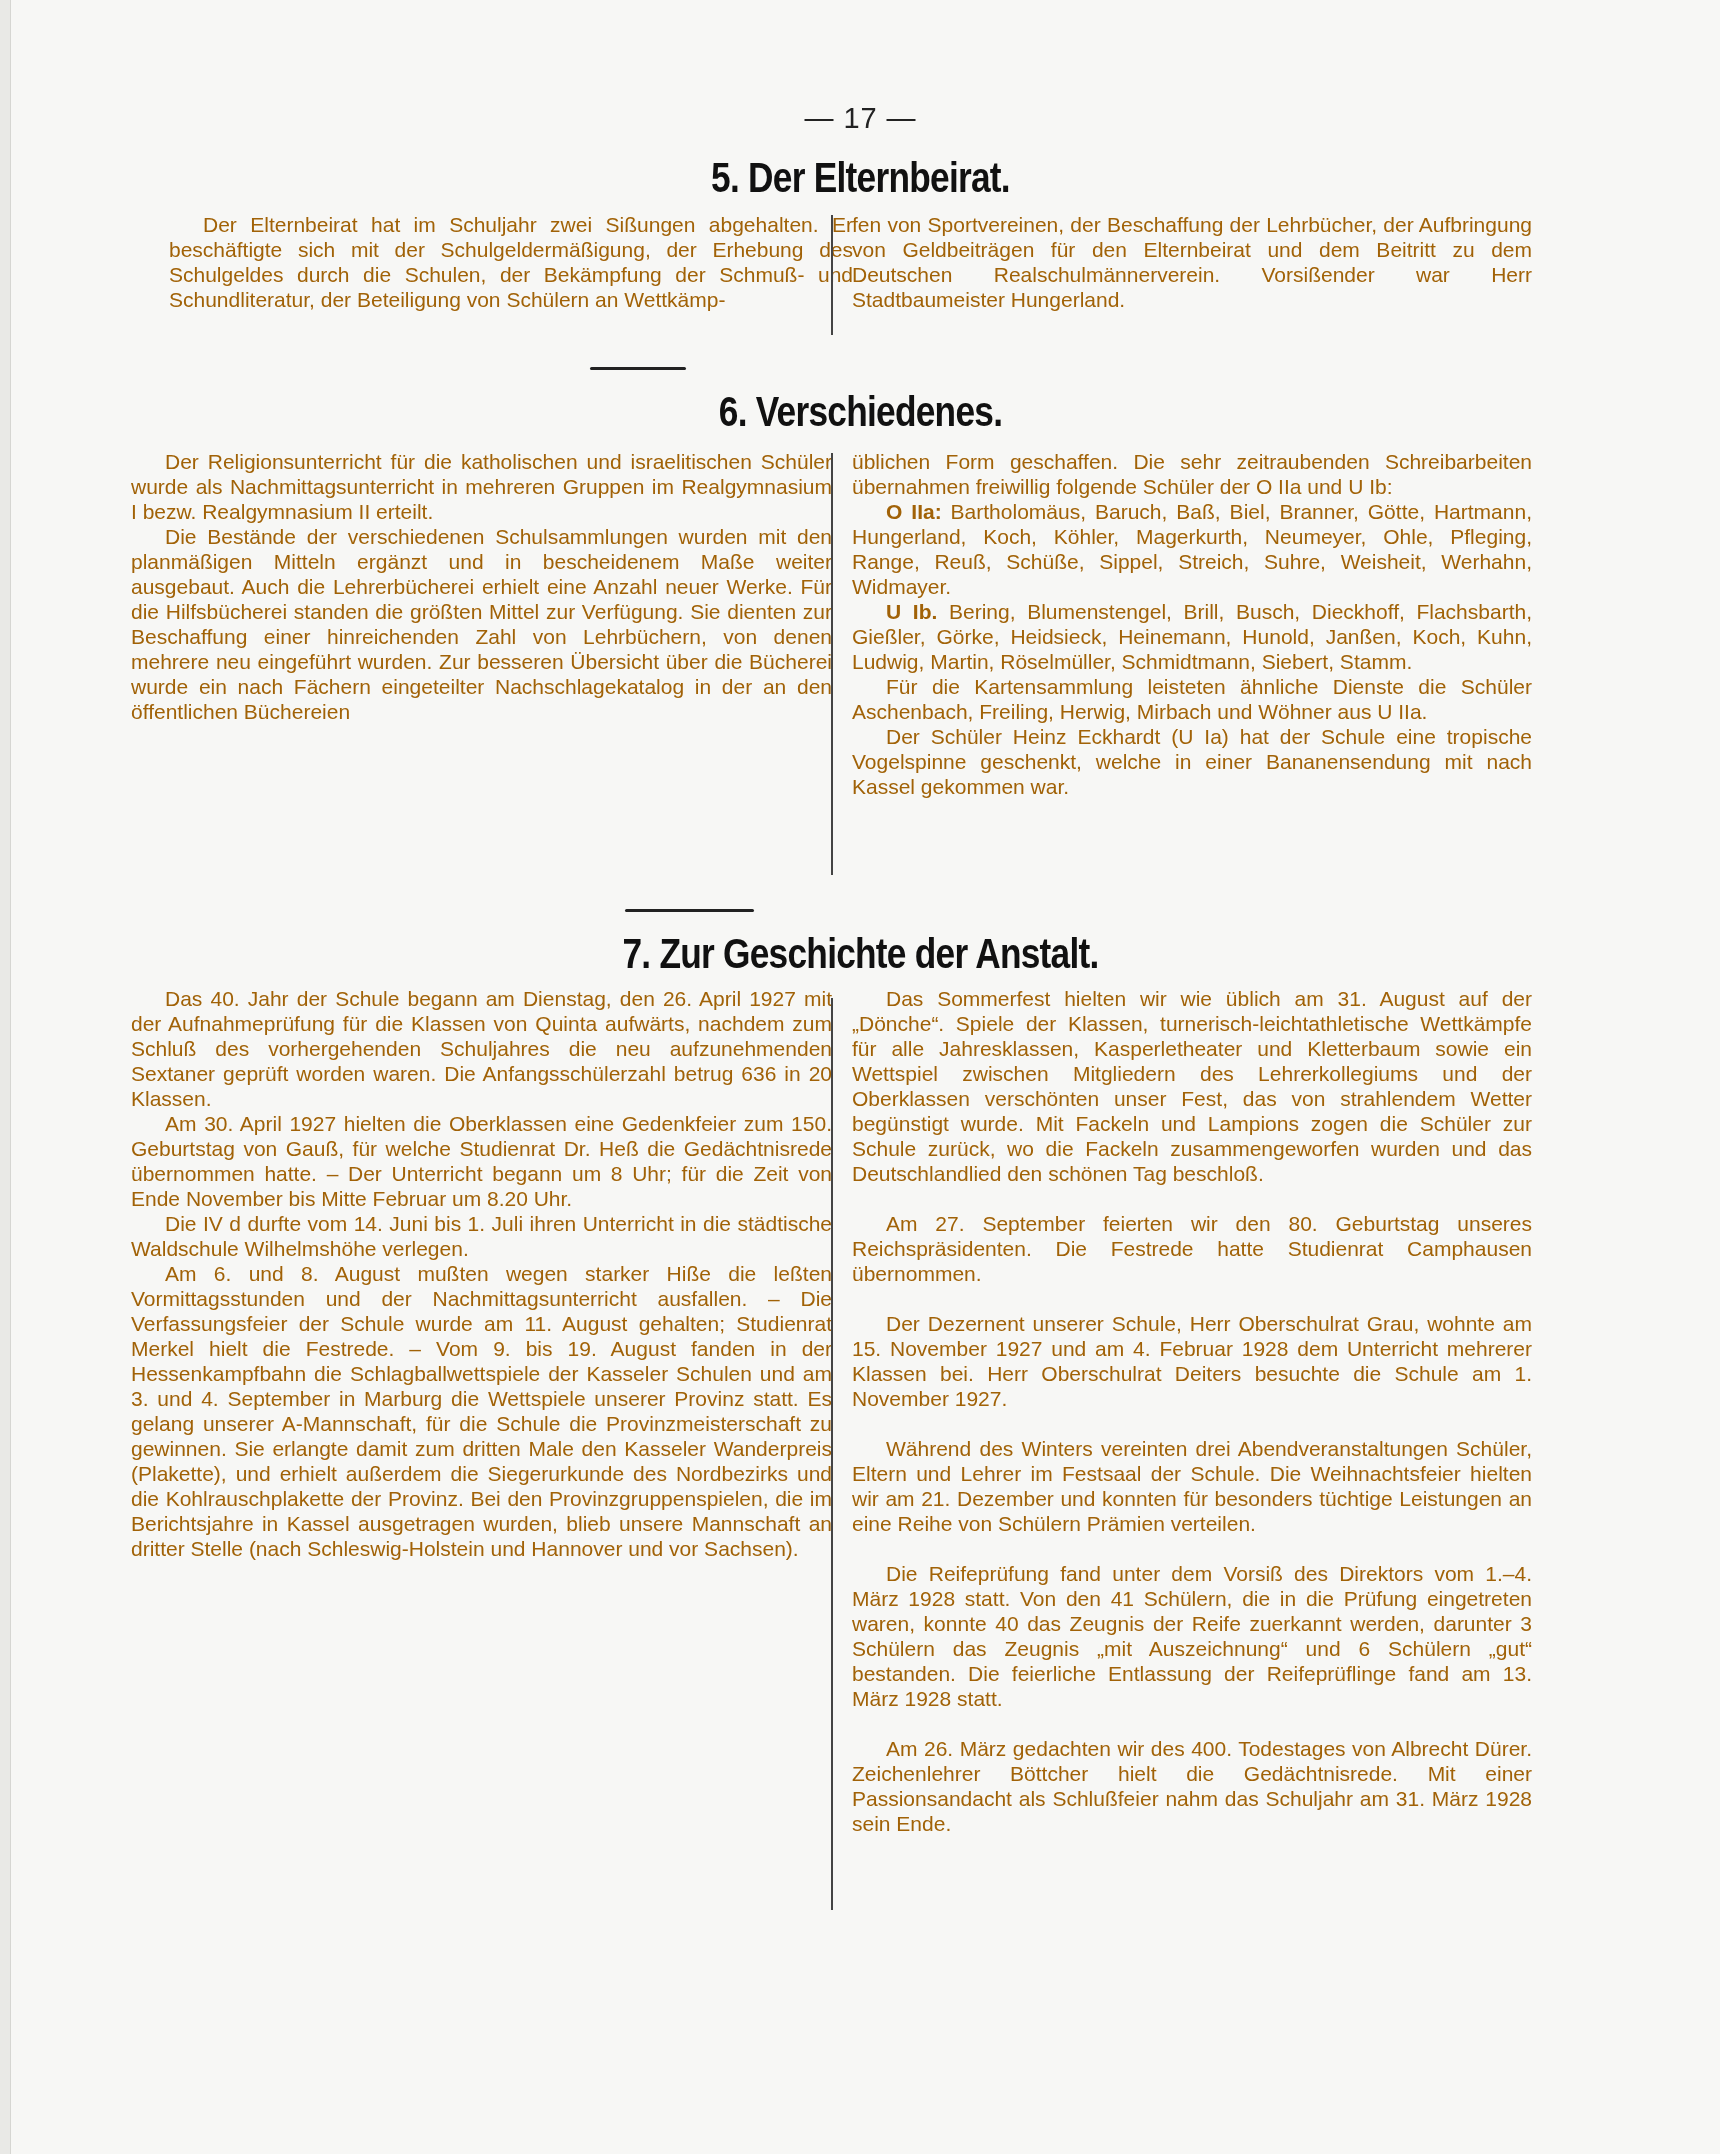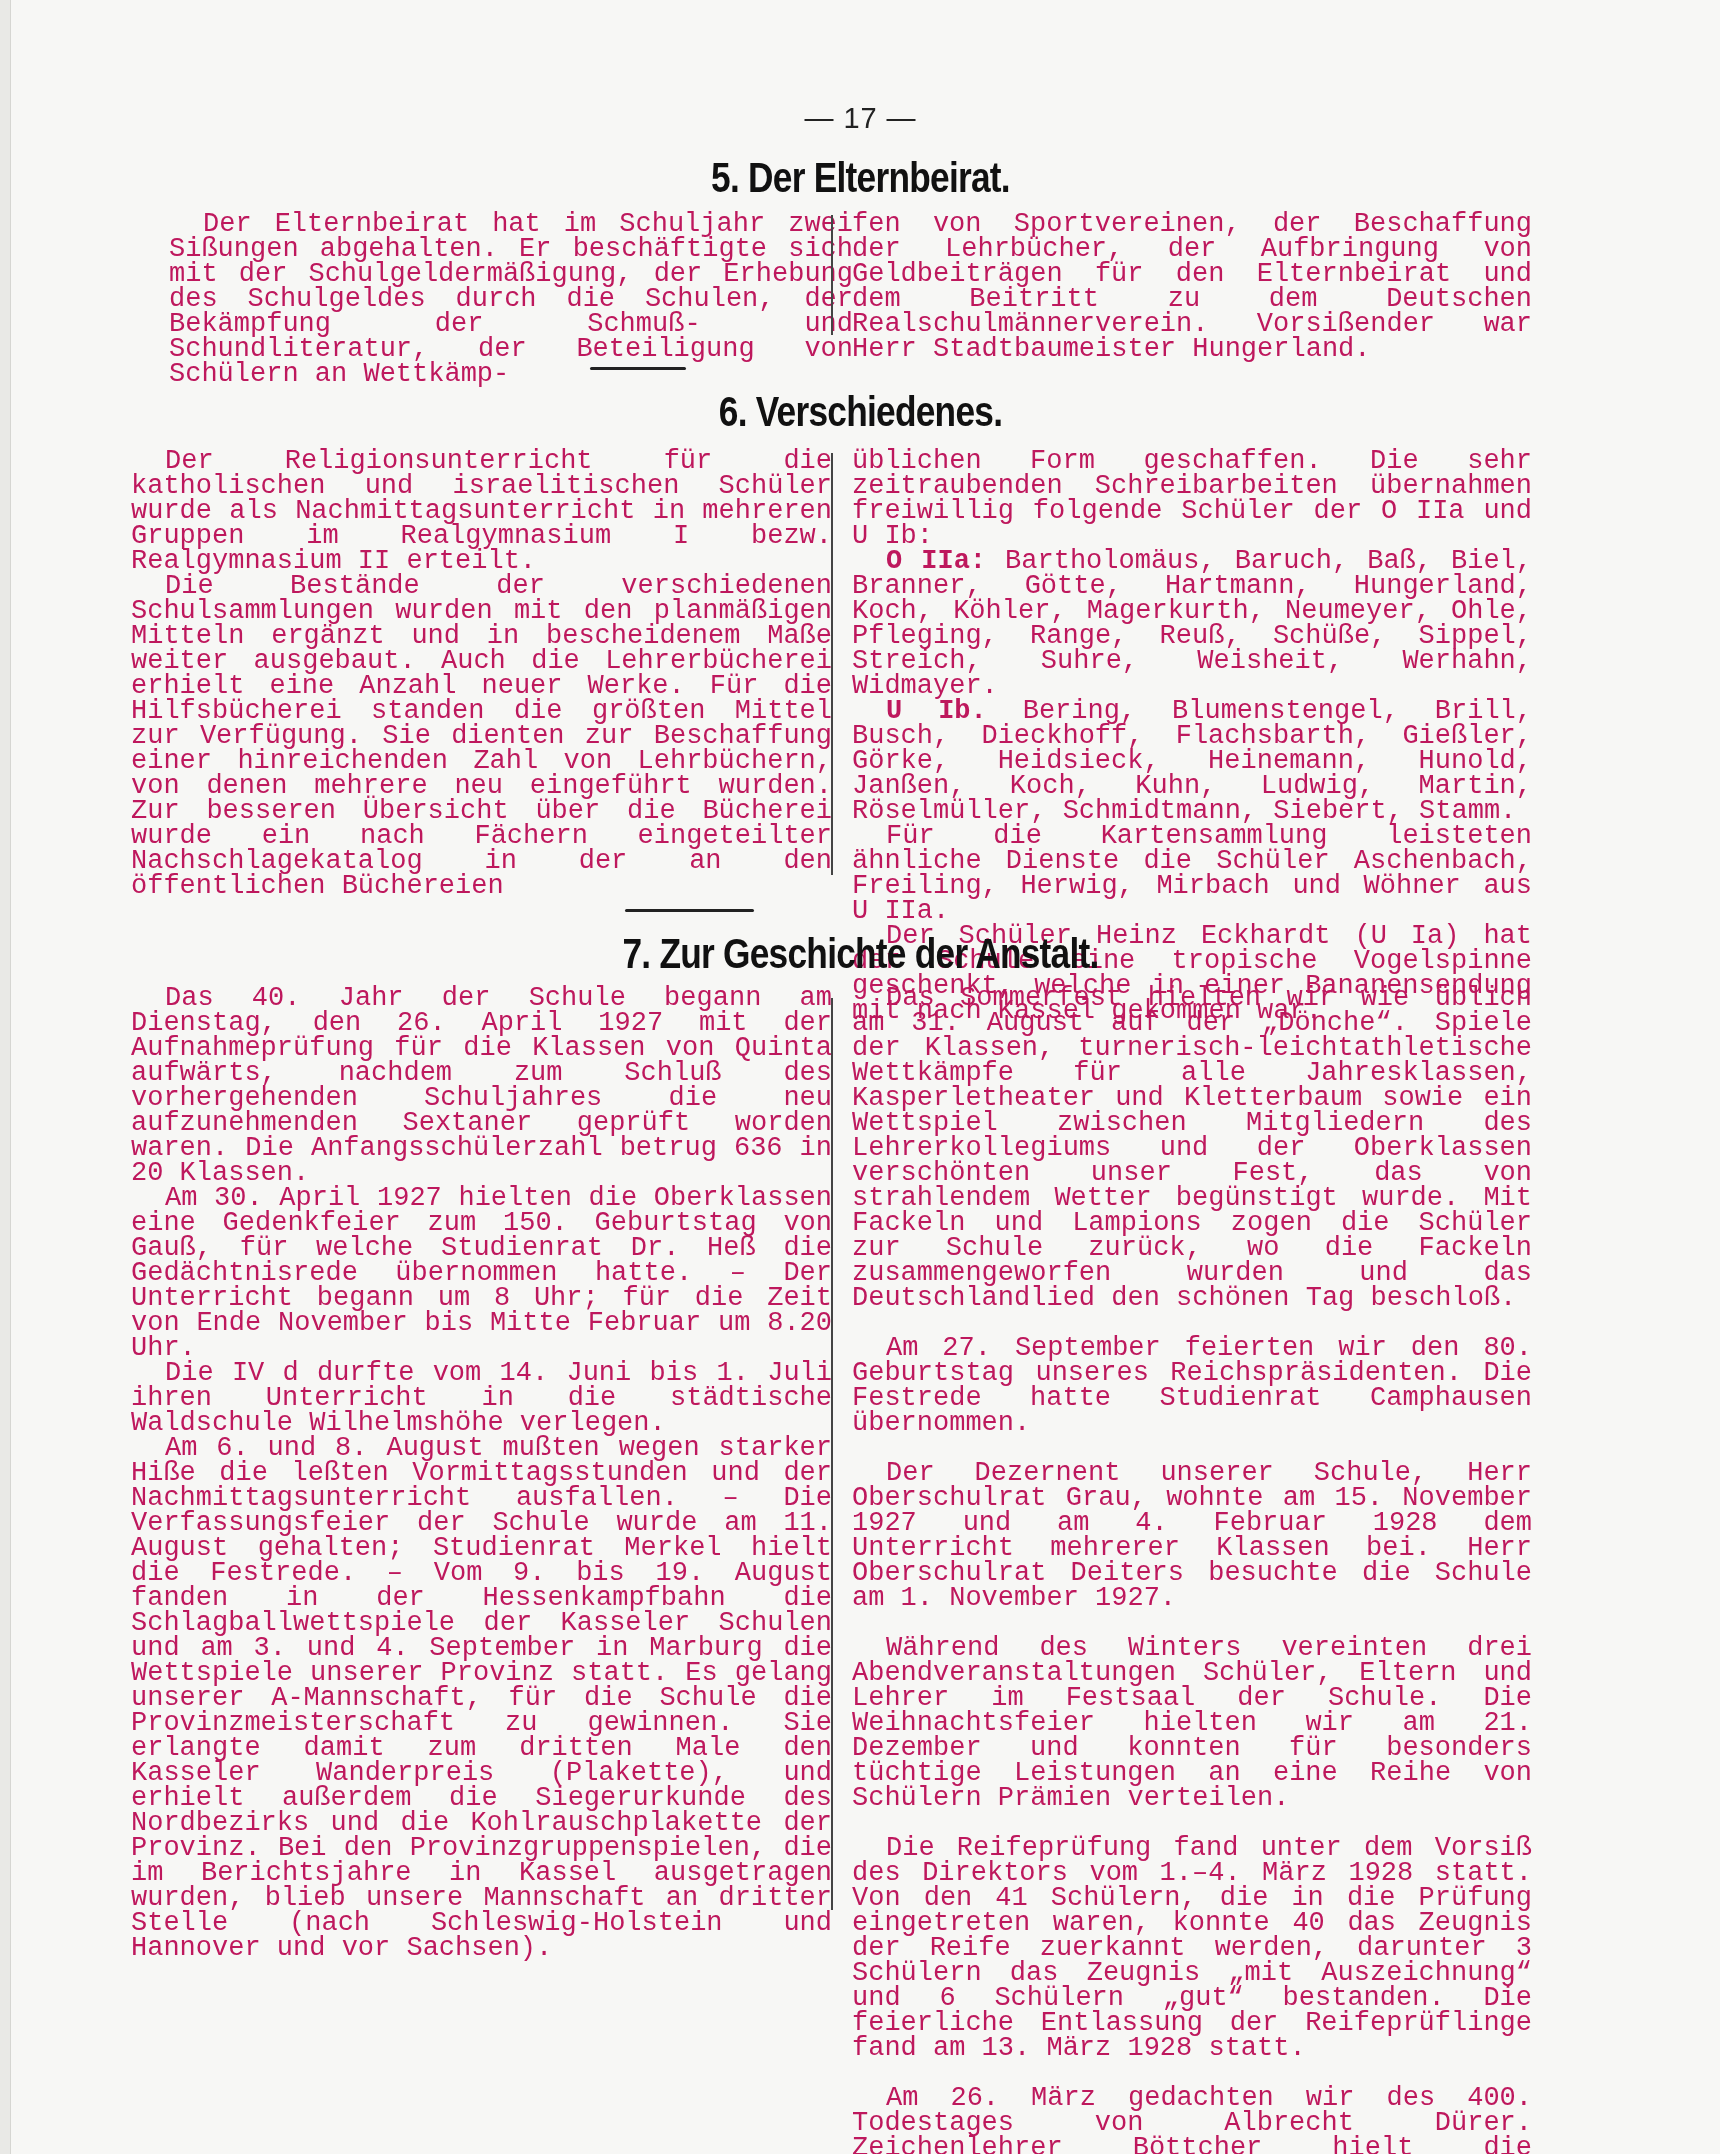--- a/index.html
+++ b/index.html
@@ -8,22 +8,22 @@
       font-family:"Liberation Sans Narrow","Liberation Sans", sans-serif; color:#1a1a1a;
     }
     .page-edge { position:absolute; left:0; top:0; width:10.3px; height:2154px; background:#e9e9e6; border-right:1.7px solid #d6d6d2; }
     .pgnum { position:absolute; top:102px; left:0; width:1721px; text-align:center; font-size:29px; letter-spacing:0.9px; color:#222; }
     h2 {
       position:absolute; left:0; width:1721px; margin:0; text-align:center;
       font-family:"Liberation Sans", sans-serif; font-weight:bold; font-size:43px; letter-spacing:-0.9px;
       transform:scaleX(0.82); color:#111;
     }
     .col {
-      position:absolute; font-size:27px; line-height:25px; text-align:justify;
-      font-family:Liberation Mono, monospace; transform-origin:0 0; color:#be185d;
+      position:absolute; font-size:21px; line-height:25px; text-align:justify;
+      font-family:Liberation Sans, sans-serif; transform-origin:0 0; color:#a16207;
     }
     .col p { margin:0; text-indent:0; }
     .col p.ind { text-indent:34px; }
     .col p.gap { margin-top:25px; }
     .rule-v { position:absolute; width:1.7px; background:#444; }
     .rule-h { position:absolute; height:3.4px; background:#222; border-radius:1.7px; }
     b.cls { font-weight:bold; }
   </style>
 </head>
 <body>

